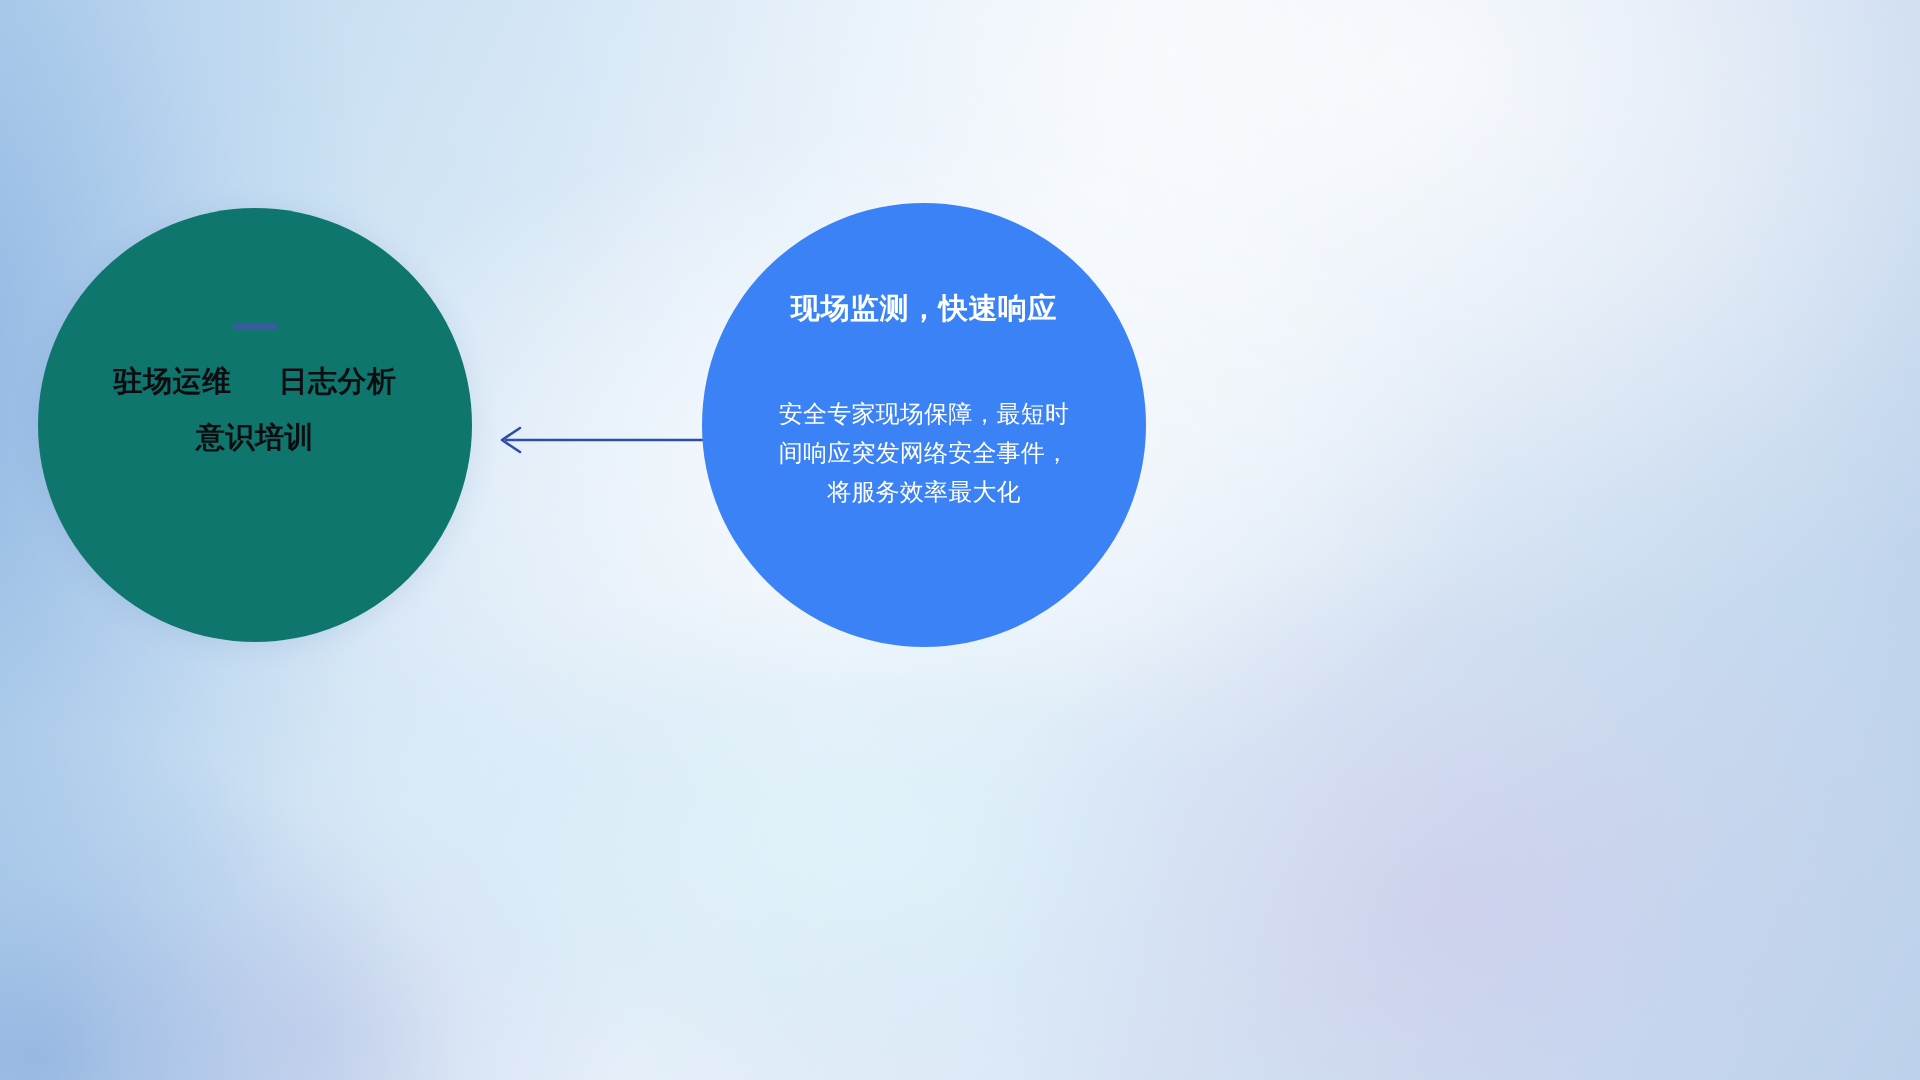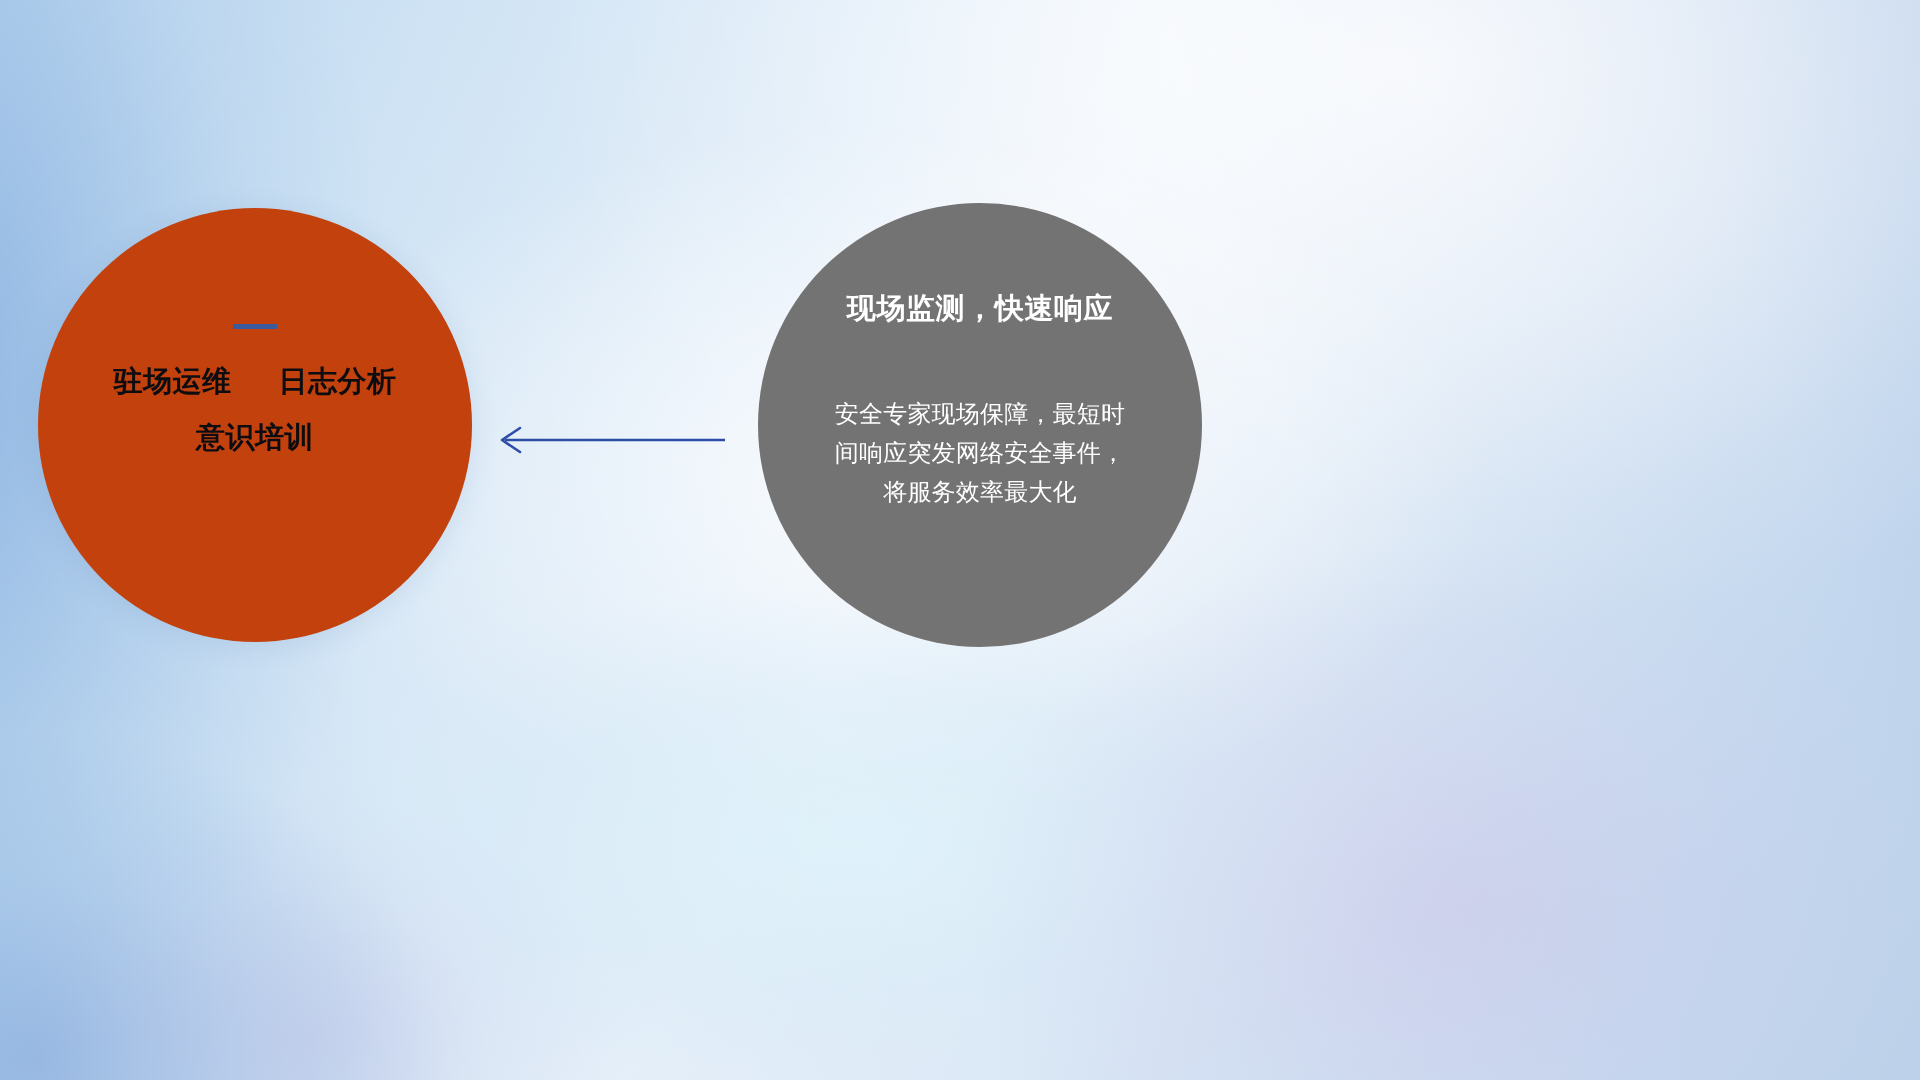--- a/index.html
+++ b/index.html
@@ -115,21 +115,21 @@
     align-items: center;
     justify-content: flex-start;
   }
 
   
   #circle-left {
     left: 38px;
     top: 208px;
     width: 434px;
     height: 434px;
-    background: #c2410c;
+    background: #0f766e;
     box-shadow: 0 4px 26px rgba(96,130,180,0.16);
     z-index: 3;
   }
   #circle-left .dash {
     width: 44px;
     height: 5px;
     background: #3a5ba0;
     border-radius: 1px;
     margin-top: 116px;
   }
@@ -145,25 +145,25 @@
     letter-spacing: 0.5px;
     line-height: 1.0;
     margin-bottom: 27px;
     white-space: nowrap;
   }
   #circle-left .kw-row .gap { display: inline-block; width: 30px; }
   #circle-left .kw-row.last { margin-bottom: 0; margin-top: 24px; }
 
   
   #circle-mid {
-    left: 758px;
+    left: 702px;
     top: 203px;
     width: 444px;
     height: 444px;
-    background: #737373;
+    background: #3b82f6;
     z-index: 4;
   }
   #circle-mid .title {
     margin-top: 86px;
     font-size: 29px;
     font-weight: bold;
     color: #ffffff;
     letter-spacing: 0.6px;
     white-space: nowrap;
   }

